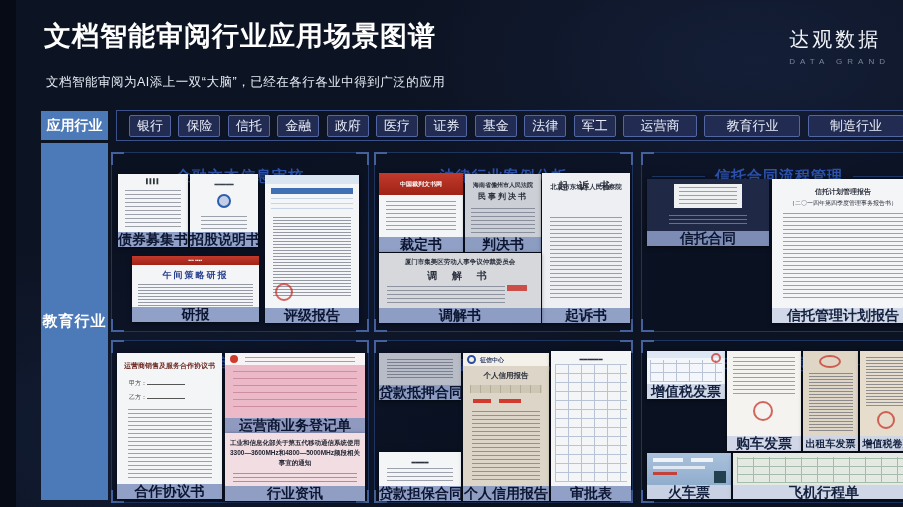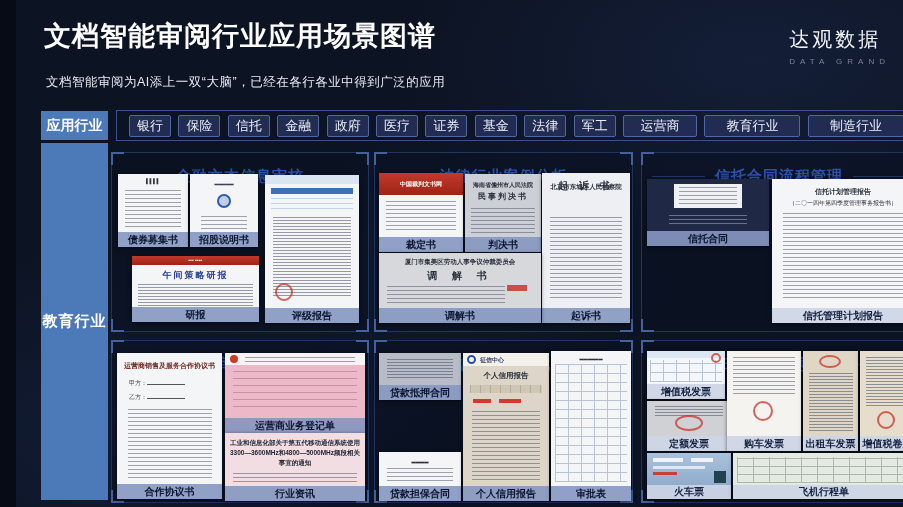--- a/index.html
+++ b/index.html
@@ -35,21 +35,21 @@
     linear-gradient(#44619e,#44619e),linear-gradient(#44619e,#44619e),
     linear-gradient(#44619e,#44619e),linear-gradient(#44619e,#44619e);
     background-position:0 0,0 0,100% 0,100% 0,0 100%,0 100%,100% 100%,100% 100%;
     background-size:13px 2px,2px 13px,13px 2px,2px 13px,13px 2px,2px 13px,13px 2px,2px 13px;}
   .ptitle{position:absolute;left:0;right:0;top:2px;display:flex;align-items:center;
     color:#2c52ab;font-size:15px;font-weight:700;letter-spacing:1px;}
   .ptitle::before,.ptitle::after{content:"";flex:1;height:1px;background:#1e3766;margin:0 10px;}
   
   .doc{position:absolute;background:#f4f5f7;box-shadow:0 1px 4px rgba(0,0,0,.55);overflow:hidden;}
   .tag{position:absolute;left:0;right:0;bottom:0;height:15px;line-height:15px;text-align:center;
-    font-weight:700;font-size:10px;color:#0c1531;background:rgba(134,151,192,.9);white-space:nowrap;}
+    font-weight:700;font-size:14px;color:#0c1531;background:rgba(134,151,192,.9);white-space:nowrap;}
   .tag.light{background:rgba(205,213,230,.92);color:#14213f;}
   .tag.sm{font-size:10px;}
   .lines{position:absolute;background:repeating-linear-gradient(180deg,rgba(70,78,98,.5) 0 1px,transparent 1px 4px);}
   .lines.dense{background:repeating-linear-gradient(180deg,rgba(70,78,98,.55) 0 1px,transparent 1px 3px);}
   .lines.lt{background:repeating-linear-gradient(180deg,rgba(150,162,190,.6) 0 1px,transparent 1px 4px);}
   .dhead{position:absolute;left:3%;right:3%;text-align:center;font-weight:700;color:#2b303c;}
   .seal{position:absolute;border:2px solid rgba(198,44,36,.72);border-radius:50%;}
   .rband{position:absolute;left:0;right:0;top:0;background:linear-gradient(#c23a2c,#9f2316);color:#fff;
     text-align:center;font-weight:700;}
   .grid{position:absolute;background-image:
@@ -225,25 +225,20 @@
 
   <section class="panel" style="left:625px;top:340px;width:276px;height:163px">
     <div class="corners"></div>
     <h2 class="ptitle">扫描证照信息提取</h2>
     <div class="doc" style="left:5px;top:10px;width:78px;height:48px;background:#f3f6fa">
       <div style="position:absolute;left:0;right:0;top:0;height:7px;background:#dce7f3"></div>
       <div class="grid" style="left:4%;right:4%;top:9px;height:22px"></div>
       <div class="seal" style="right:4px;top:2px;width:10px;height:10px"></div>
       <div class="tag light">增值税发票</div>
     </div>
-    <div class="doc" style="left:5px;top:60px;width:84px;height:50px;background:#d0d1d4">
-      <div class="lines dense" style="left:10%;right:10%;top:5px;height:10px"></div>
-      <div class="seal" style="left:28px;top:14px;width:28px;height:16px;border-radius:50%"></div>
-      <div class="tag light">定额发票</div>
-    </div>
     <div class="doc" style="left:85px;top:10px;width:74px;height:100px;background:#f5f3ef">
       <div class="lines" style="left:8%;right:8%;top:6px;height:40px"></div>
       <div class="seal" style="left:26px;top:50px;width:20px;height:20px"></div>
       <div class="tag light">购车发票</div>
     </div>
     <div class="doc" style="left:161px;top:10px;width:55px;height:100px;background:#e0d6c6">
       <div class="seal" style="left:16px;top:4px;width:22px;height:13px;border-radius:50%"></div>
       <div class="lines dense" style="left:10%;right:10%;top:22px;height:58px"></div>
       <div class="tag light sm">出租车发票</div>
     </div>

